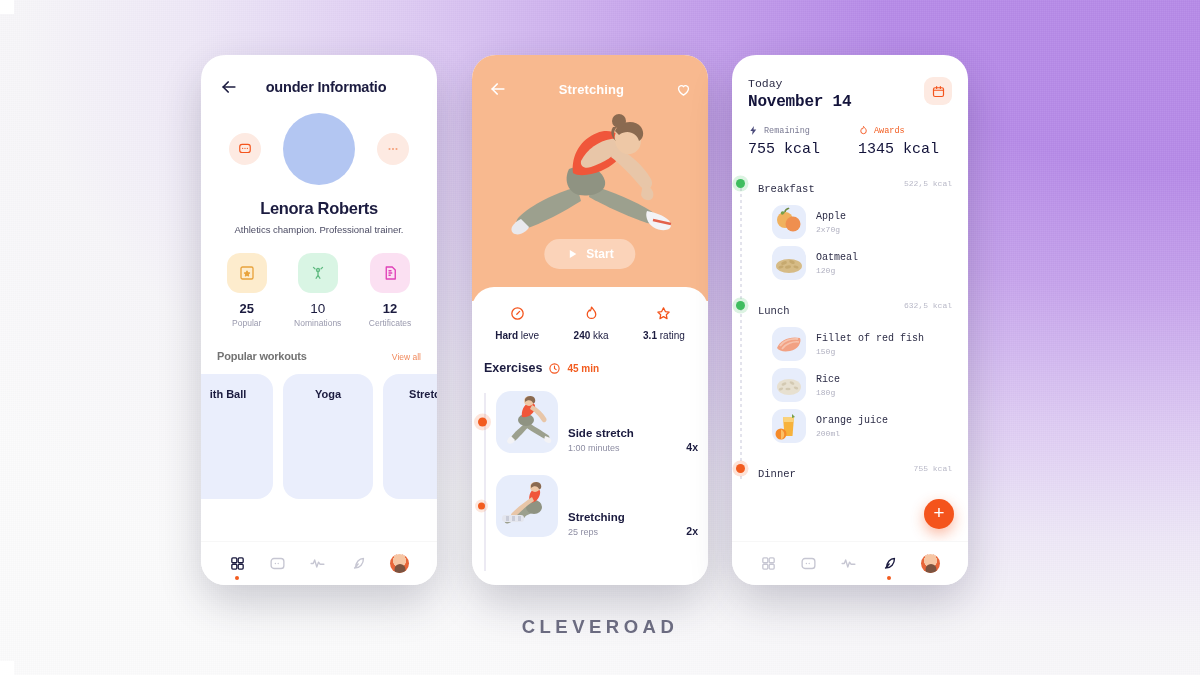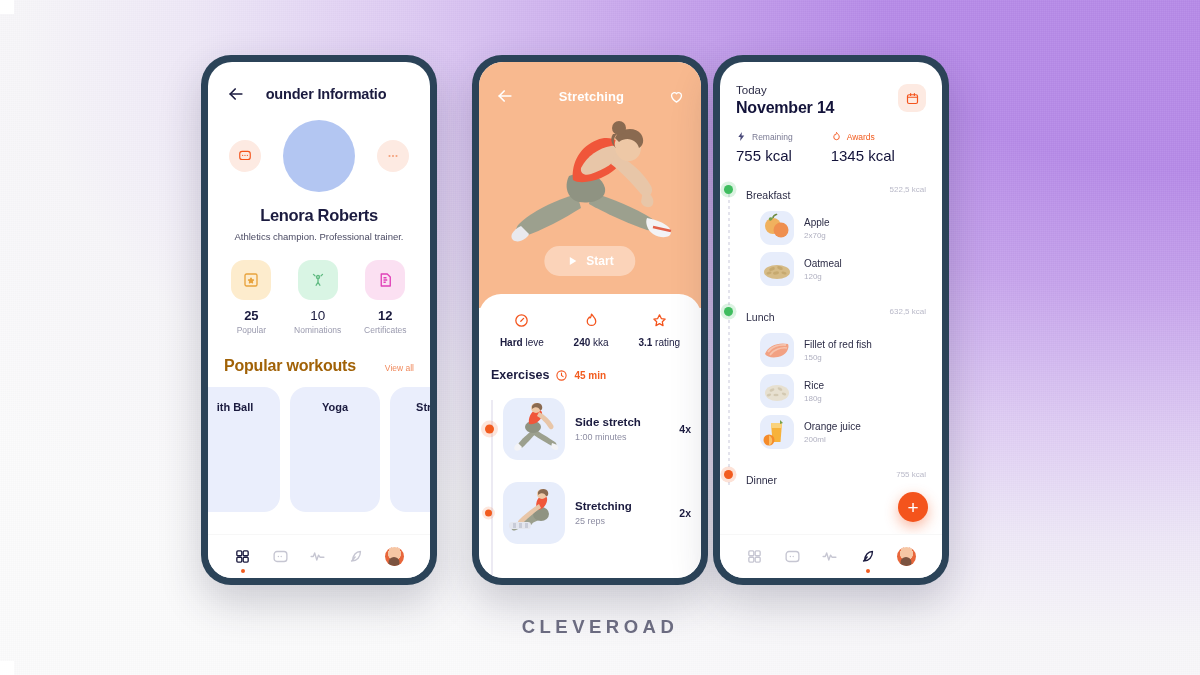--- a/index.html
+++ b/index.html
@@ -21,30 +21,30 @@
       repeating-linear-gradient(0deg, rgba(255,255,255,.045) 0 1px, rgba(0,0,0,.012) 1px 2px),
       repeating-linear-gradient(90deg, rgba(255,255,255,.04) 0 1px, rgba(0,0,0,.012) 1px 2px);
     opacity:.8; pointer-events:none;
   }
   .corner-tl{ position:absolute; left:0; top:0; width:14px; height:14px; background:#fff; }
   .corner-bl{ position:absolute; left:0; bottom:0; width:14px; height:14px; background:#fff; }
 
   
   .phone{
     position:absolute; top:55px; width:236px; height:530px;
-    background:#2b4358; border-radius:30px; padding:7px;
+    background:#2b4358; border-radius:30px; 
     box-shadow:0 18px 42px rgba(40,40,70,.22);
   }
   .screen{
     width:100%; height:100%; background:#fff; border-radius:24px;
     overflow:hidden; position:relative;
   }
   #phone1{ left:201px; }
   #phone2{ left:472px; }
-  #phone3{ left:713px; }
+  #phone3{ left:732px;font-family:Liberation Mono, monospace; }
 
   
   .p1-head{ display:flex; align-items:center; padding:22px 18px 0 18px; }
   .back-arrow{ width:20px; height:20px; flex:0 0 20px; cursor:pointer; }
   .p1-title{
     flex:1; text-align:center; font-size:14.5px; font-weight:bold;
     color:#1b1b3f; letter-spacing:-.2px; margin-left:-6px;
     white-space:nowrap; overflow:hidden;
   }
   .p1-avatar-row{
@@ -77,21 +77,21 @@
   .ico-award{ background:#fdeccd; }
   .ico-nom{ background:#d9f5e4; }
   .ico-cert{ background:#fbe0f2; }
   .stat-val{ font-size:13px; font-weight:bold; color:#1b1b3f; margin-top:8px; }
   .stat-val.thin{ font-weight:normal; font-size:13.5px; }
   .stat-lbl{ font-size:8.5px; color:#9a9aae; margin-top:2px; }
   .sec-head{
     display:flex; align-items:baseline; justify-content:space-between;
     padding:0 16px; margin-top:22px;
   }
-  .sec-title{ font-size:16px; font-weight:bold; color:#a16207; letter-spacing:-.2px;}
+  .sec-title{ font-size:11px; font-weight:bold; color:#737373; letter-spacing:-.2px;}
   .view-all{ font-size:8.5px; color:#f08a5d; cursor:pointer; }
   .cards-row{
     display:flex; gap:10px; margin-top:12px; padding-left:16px;
   }
   .wcard{
     flex:0 0 90px; height:125px; background:#eaeefc; border-radius:16px;
     padding-top:14px; text-align:center; cursor:pointer;
   }
   .wcard:first-child{ margin-left:-34px; }
   .wcard-t{ font-size:11px; font-weight:bold; color:#1b1b3f; white-space:nowrap; }
@@ -156,21 +156,21 @@
     display:flex; align-items:center; gap:6px; padding:0 16px; margin-top:20px;
     margin-left:-4px;
   }
   .ex-title{ font-size:12.5px; font-weight:bold; color:#1b1b3f; }
   .ex-dur{ font-size:10px; font-weight:bold; color:#f25c1f; }
   .ex-list{ position:relative; margin-top:12px; padding-left:24px; }
   .ex-line{
     position:absolute; left:12px; top:6px; bottom:-30px; width:1.5px; background:#eceaf3;
   }
   .ex-item{
-    display:flex; align-items:center; gap:10px; position:relative;
+    display:flex; align-items:flex-end; gap:10px; position:relative;
     background:#fff; border-radius:16px; padding:4px 10px 4px 0; margin-bottom:14px;
     cursor:pointer;
   }
   .ex-bullet{
     position:absolute; left:-18px; top:50%; transform:translateY(-50%);
     width:9px; height:9px; border-radius:50%; background:#f25c1f;
     box-shadow:0 0 0 4px rgba(242,92,31,.16);
   }
   .ex-bullet.small{ width:7px; height:7px; box-shadow:0 0 0 3px rgba(242,92,31,.14); }
   .ex-thumb{

